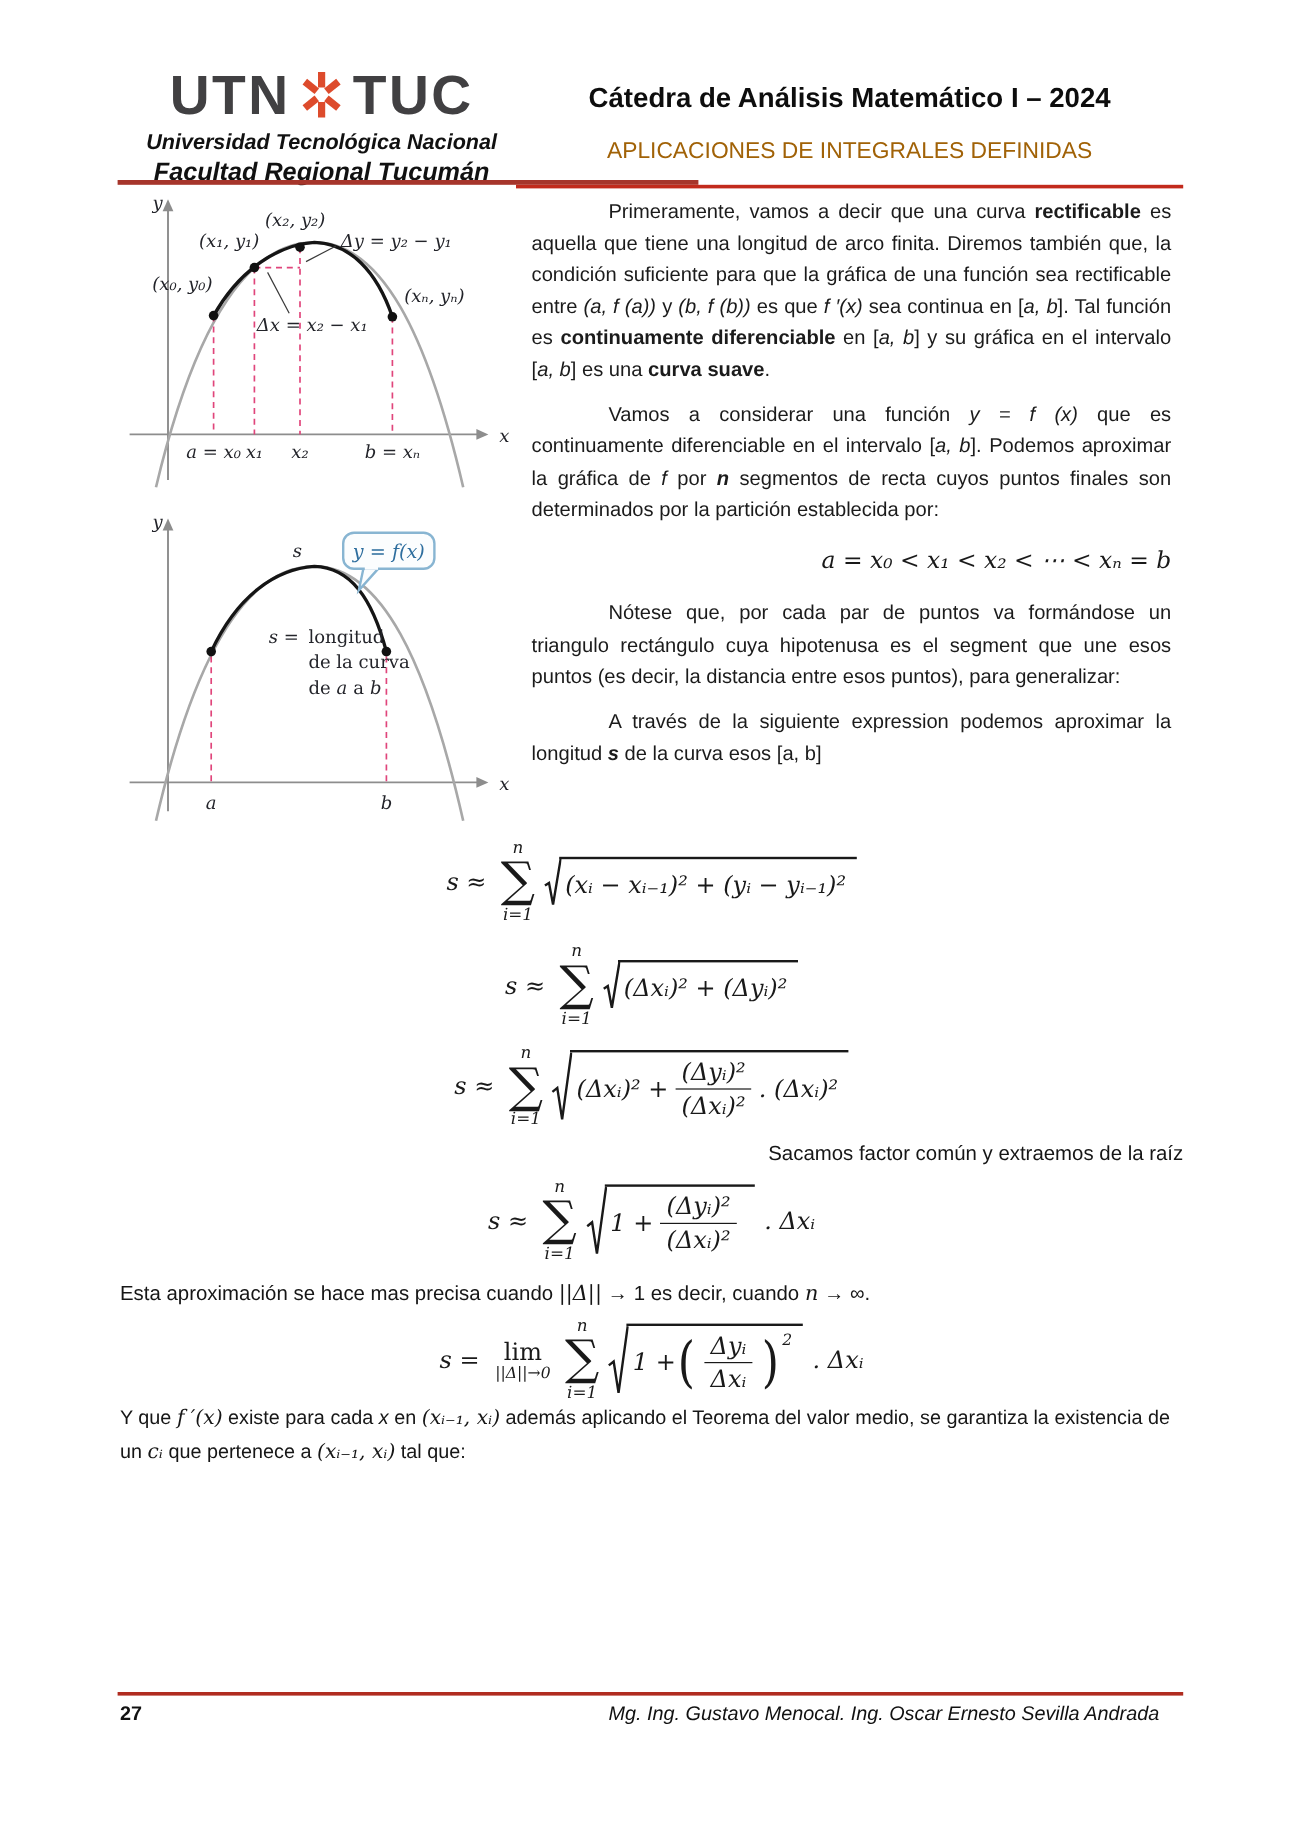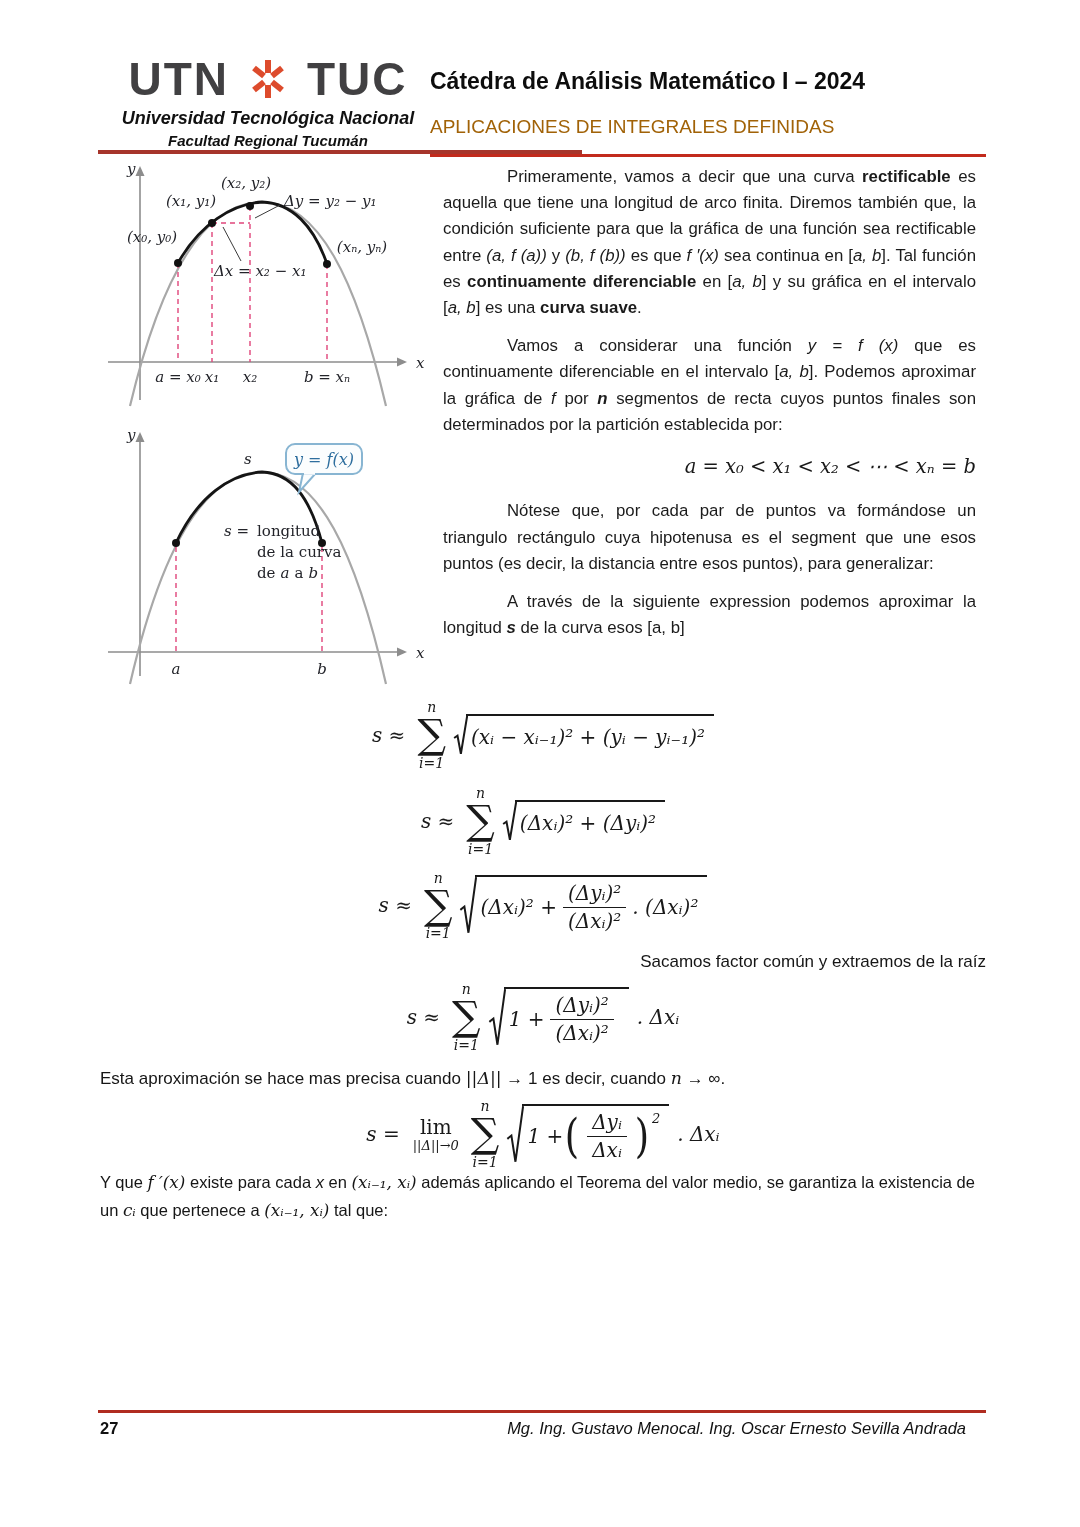--- a/index.html
+++ b/index.html
@@ -1,26 +1,26 @@
 <!DOCTYPE html>
 <html><head>
 <meta charset="utf-8">
 <style>
   html,body{margin:0;padding:0;background:#e8e8e8;}
   .page{position:relative;width:1080px;height:1527px;background:#ffffff;margin:0 auto;
         font-family:"Liberation Sans",sans-serif;color:#1c1c1c;overflow:hidden;}
 
   
   .logo-block{position:absolute;left:94px;top:56px;width:348px;text-align:center;}
-  .logo-row{display:flex;align-items:center;justify-content:center;gap:20px;}
+  .logo-row{display:flex;align-items:center;justify-content:center;gap:7px;}
   .logo-word{font-size:46px;font-weight:800;color:#414042;letter-spacing:2px;line-height:1;}
   .logo-mark{display:inline-block;}
   .logo-line1{font-size:18px;font-weight:700;font-style:italic;color:#111;margin-top:6px;}
-  .logo-line2{font-size:15px;font-weight:700;font-style:italic;color:#111;margin-top:3px;}
-  .title-block{position:absolute;left:430px;top:68px;width:556px;text-align:left;}
+  .logo-line2{font-size:21px;font-weight:700;font-style:italic;color:#111;margin-top:3px;}
+  .title-block{position:absolute;left:430px;top:68px;width:556px;text-align:center;}
   .course-title{font-size:23px;font-weight:700;color:#0d0d0d;}
   .subject{font-size:19px;color:#a16207;margin-top:21px;}
   .rule{position:absolute;height:3.5px;}
   .rule-left{left:98px;top:150px;width:484px;background:#a6352b;}
   .rule-right{left:430px;top:153.5px;width:556px;background:#c22a1c;}
 
   
   .fig{position:absolute;}
   .fig .axis{stroke:#8d8d8d;stroke-width:1.6;}
   .fig .axis-arrow{fill:#8d8d8d;}

